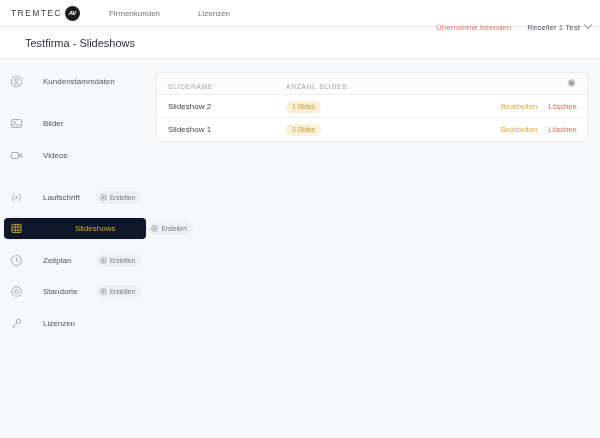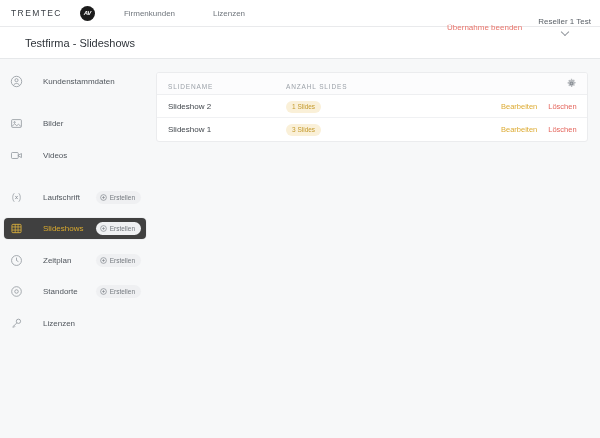--- a/index.html
+++ b/index.html
@@ -23,21 +23,21 @@
     background: #ffffff;
     border-bottom: 1px solid #e9eaec;
     display: flex;
     align-items: center;
     padding: 0 9px 0 11px;
   }
 
   .brand {
     display: flex;
     align-items: center;
-    gap: 18px;
+    gap: 3px;
   }
 
   .brand-text {
     font-size: 8.5px;
     letter-spacing: 1.4px;
     color: #3c4147;
     font-weight: 400;
   }
 
   .brand-mark {
@@ -85,21 +85,20 @@
     cursor: pointer;
   }
 
   .account {
     display: flex;
     align-items: center;
     gap: 5px;
     font-size: 8px;
     color: #5a6067;
     cursor: pointer;
-    flex-direction: column;
   }
 
   .chev {
     width: 6px; height: 6px;
     border-right: 1px solid #8d9299;
     border-bottom: 1px solid #8d9299;
     transform: rotate(45deg) translate(-1.5px,-1.5px);
   }
 
   
@@ -136,22 +135,23 @@
     align-items: center;
     height: 21px;
     margin: 0 6px 0 4px;
     padding: 0 5px 0 6px;
     border-radius: 4px;
     cursor: pointer;
     position: relative;
   }
 
   .side-item.active {
-    background: #404040;
+    background: #0f172a;
     box-shadow: 0 0 0 1px #eeeff1;
+    gap: 32px;
   }
 
   .side-icon {
     width: 13px;
     height: 13px;
     flex: 0 0 13px;
     display: flex;
     align-items: center;
     justify-content: center;
     color: #8e949b;

